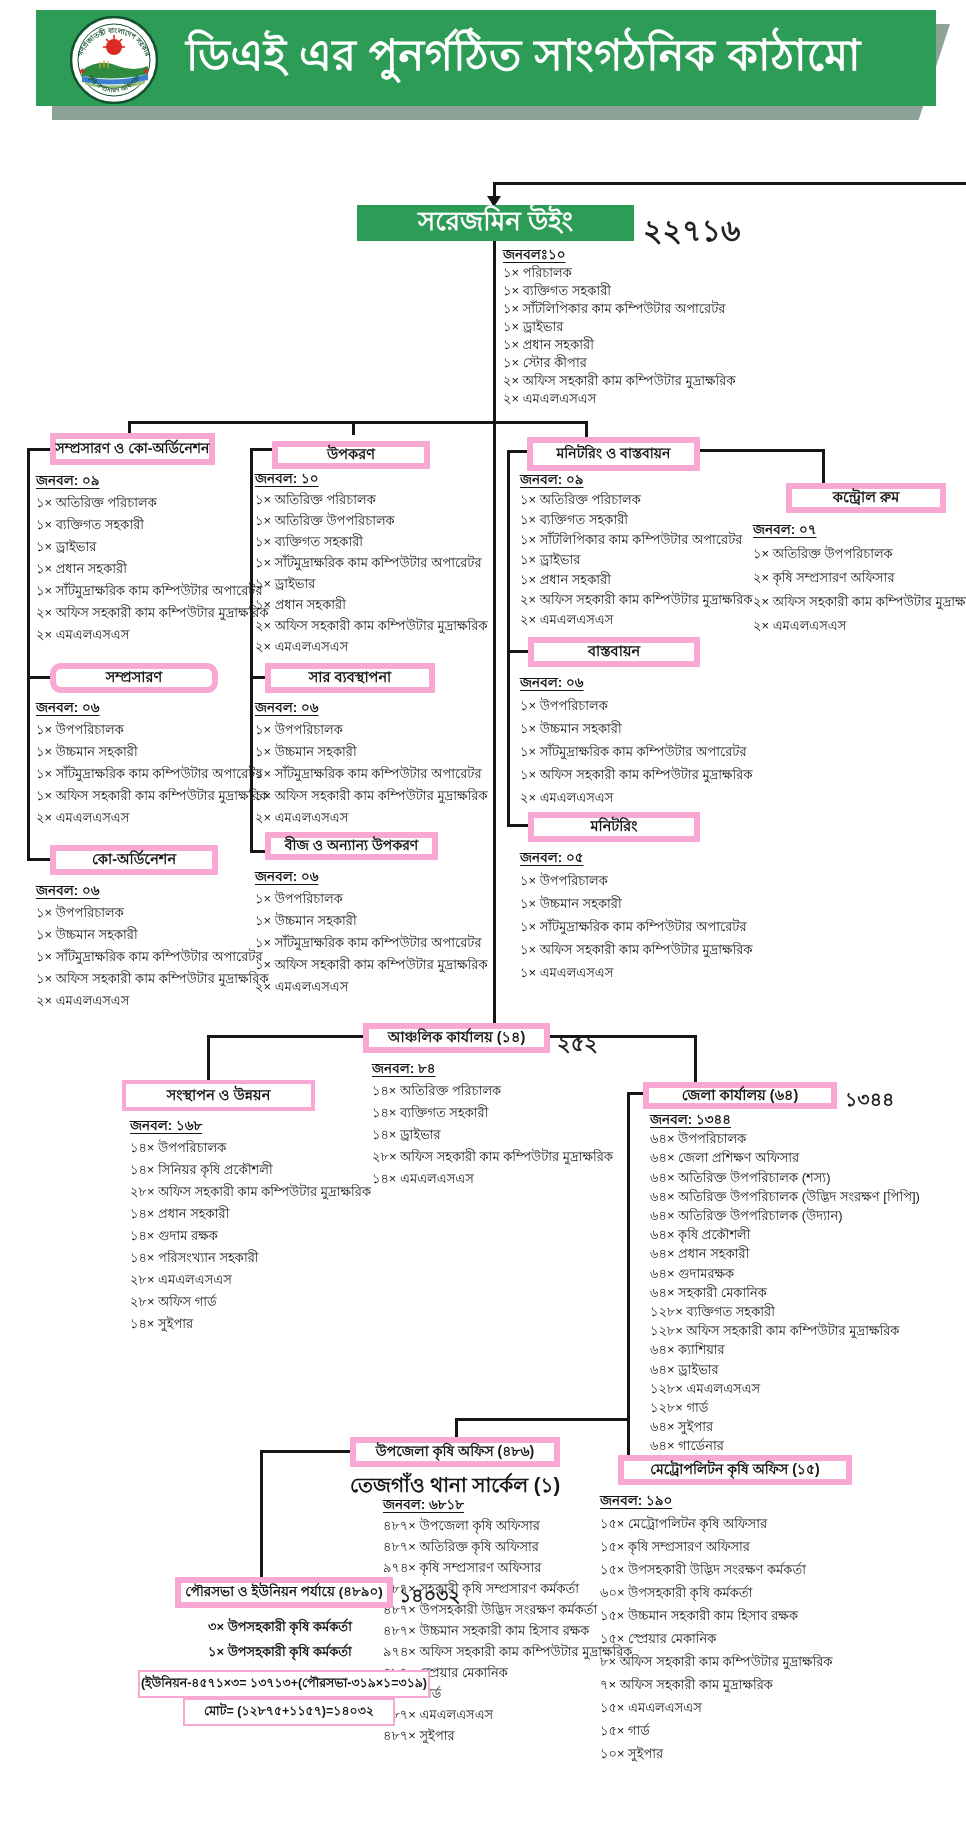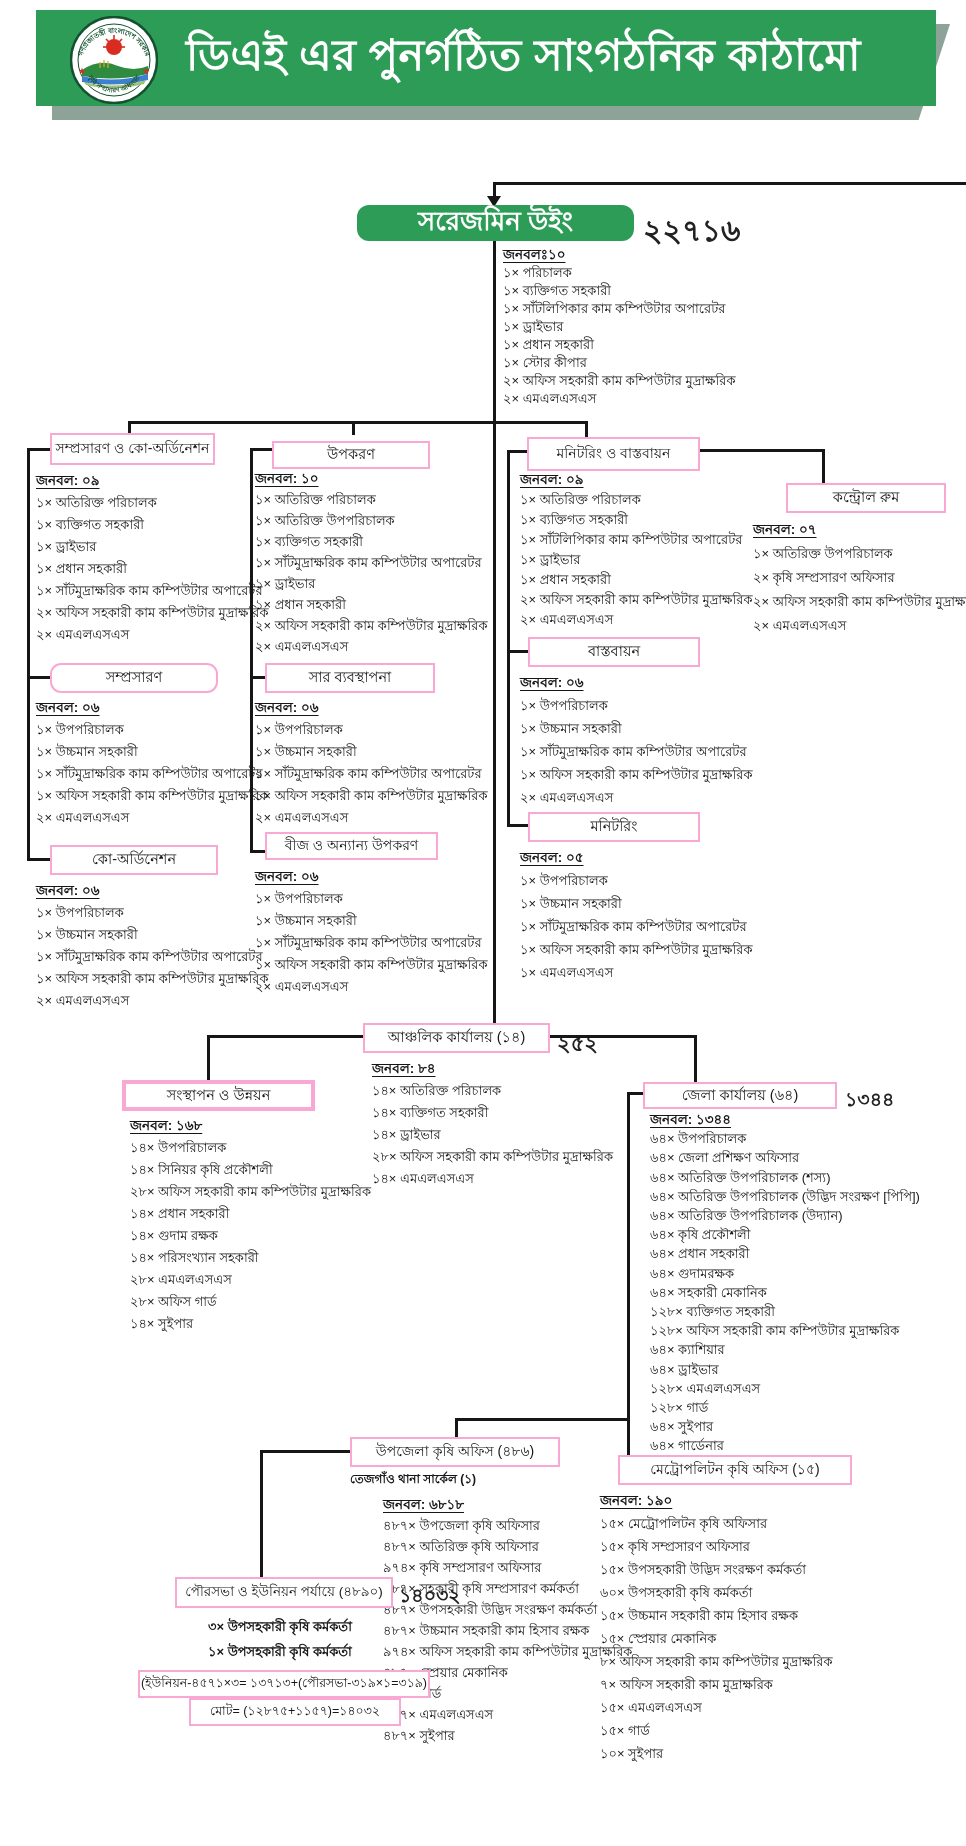--- a/index.html
+++ b/index.html
@@ -8,31 +8,31 @@
   .banner-shadow{position:absolute;left:52px;top:24px;width:898px;height:96px;background:#8da397;
     clip-path:polygon(0 0,100% 0,96.5% 100%,0 100%);}
   .banner{position:absolute;left:36px;top:10px;width:900px;height:96px;background:#2d9c57;}
   .banner-title{position:absolute;left:186px;top:22px;width:740px;height:72px;display:flex;align-items:center;
     font-size:43px;font-weight:700;color:#ffffff;letter-spacing:.5px;white-space:nowrap;}
   .logo-wrap{position:absolute;left:70px;top:16px;width:88px;height:88px;}
   
   .hl,.vl{position:absolute;background:#161616;}
   .arrow-down{position:absolute;width:0;height:0;border-left:7px solid transparent;border-right:7px solid transparent;border-top:11px solid #161616;}
   
-  .box{position:absolute;border:2px solid #f9a8d4;background:#fff;display:flex;align-items:center;justify-content:center;
-    font-weight:400;font-size:14.5px;text-align:center;white-space:nowrap;box-sizing:border-box;}
+  .box{position:absolute;border:6px solid #f9a8d4;background:#fff;display:flex;align-items:center;justify-content:center;
+    font-weight:700;font-size:14.5px;text-align:center;white-space:nowrap;box-sizing:border-box;}
   .box.thick{border-width:4px;}
   .box.thin{border-width:2px;}
   .gbox{position:absolute;background:#2d9c57;color:#fff;display:flex;align-items:center;justify-content:center;
     font-weight:700;font-size:26px;white-space:nowrap;}
   .num{position:absolute;font-weight:700;color:#222222;white-space:nowrap;}
   
   .st{position:absolute;font-size:13px;line-height:22px;white-space:nowrap;color:#161616;}
   .st .jb{font-weight:700;font-size:13.5px;text-decoration:underline;text-underline-offset:3px;}
-  .subtitle{position:absolute;font-weight:700;font-size:12px;text-align:left;white-space:nowrap;}
+  .subtitle{position:absolute;font-weight:700;font-size:20px;text-align:center;white-space:nowrap;}
 </style>
 </head>
 <body>
 
 <div class="canvas">
 
   <div class="banner-shadow"></div>
   <div class="banner"></div>
   <div class="logo-wrap">
     <svg width="88" height="88" viewBox="0 0 88 88">
@@ -67,21 +67,21 @@
         <textPath href="#arcBot" startOffset="50%" text-anchor="middle">কৃষি সম্প্রসারণ অধিদপ্তর</textPath>
       </text>
     </svg>
   </div>
   <div class="banner-title">ডিএই এর পুনর্গঠিত সাংগঠনিক কাঠামো</div>
 
   <i class="hl" style="left:493px;top:182px;width:473px;height:3px;"></i>
   <i class="vl" style="left:493px;top:182px;width:3px;height:16px;"></i>
   <i class="arrow-down" style="left:487px;top:196px;"></i>
 
-  <div class="gbox" style="left:357px;top:205px;width:277px;height:36px;border-radius:12px;">সরেজমিন উইং</div>
+  <div class="gbox" style="left:357px;top:205px;width:277px;height:36px;">সরেজমিন উইং</div>
   <div class="num" style="left:643px;top:207px;font-size:30px;">২২৭১৬</div>
   <div class="st" style="left:503px;top:246px;line-height:18px;">
     <div class="jb">জনবলঃ১০</div>
     <div>
         <div class="it">১× পরিচালক</div>
         <div class="it">১× ব্যক্তিগত সহকারী</div>
         <div class="it">১× সাঁটলিপিকার কাম কম্পিউটার অপারেটর</div>
         <div class="it">১× ড্রাইভার</div>
         <div class="it">১× প্রধান সহকারী</div>
         <div class="it">১× স্টোর কীপার</div>
@@ -344,15 +344,15 @@
   <i class="vl" style="left:260px;top:1450px;width:3px;height:127px;"></i>
   <div class="box" style="left:175px;top:1577px;width:218px;height:31px;font-size:13.5px;">পৌরসভা ও ইউনিয়ন পর্যায়ে (৪৮৯০)</div>
   <div class="num" style="left:399px;top:1581px;font-size:19px;">১৪০৩২</div>
   <div class="st" style="left:208px;top:1614px;line-height:25px;font-weight:700;">
     <div>
         <div class="it">৩× উপসহকারী কৃষি কর্মকর্তা</div>
         <div class="it">১× উপসহকারী কৃষি কর্মকর্তা</div>
       </div>
   </div>
   <div class="box thin" style="left:138px;top:1670px;width:292px;height:28px;font-size:12.5px;">(ইউনিয়ন-৪৫৭১×৩= ১৩৭১৩+(পৌরসভা-৩১৯×১=৩১৯)</div>
-  <div class="box thin" style="left:183px;top:1698px;width:212px;height:28px;font-size:12.5px;margin-left:6px;">মোট= (১২৮৭৫+১১৫৭)=১৪০৩২</div>
+  <div class="box thin" style="left:183px;top:1698px;width:212px;height:28px;font-size:12.5px;">মোট= (১২৮৭৫+১১৫৭)=১৪০৩২</div>
 
 </div>
 
 </body></html>

